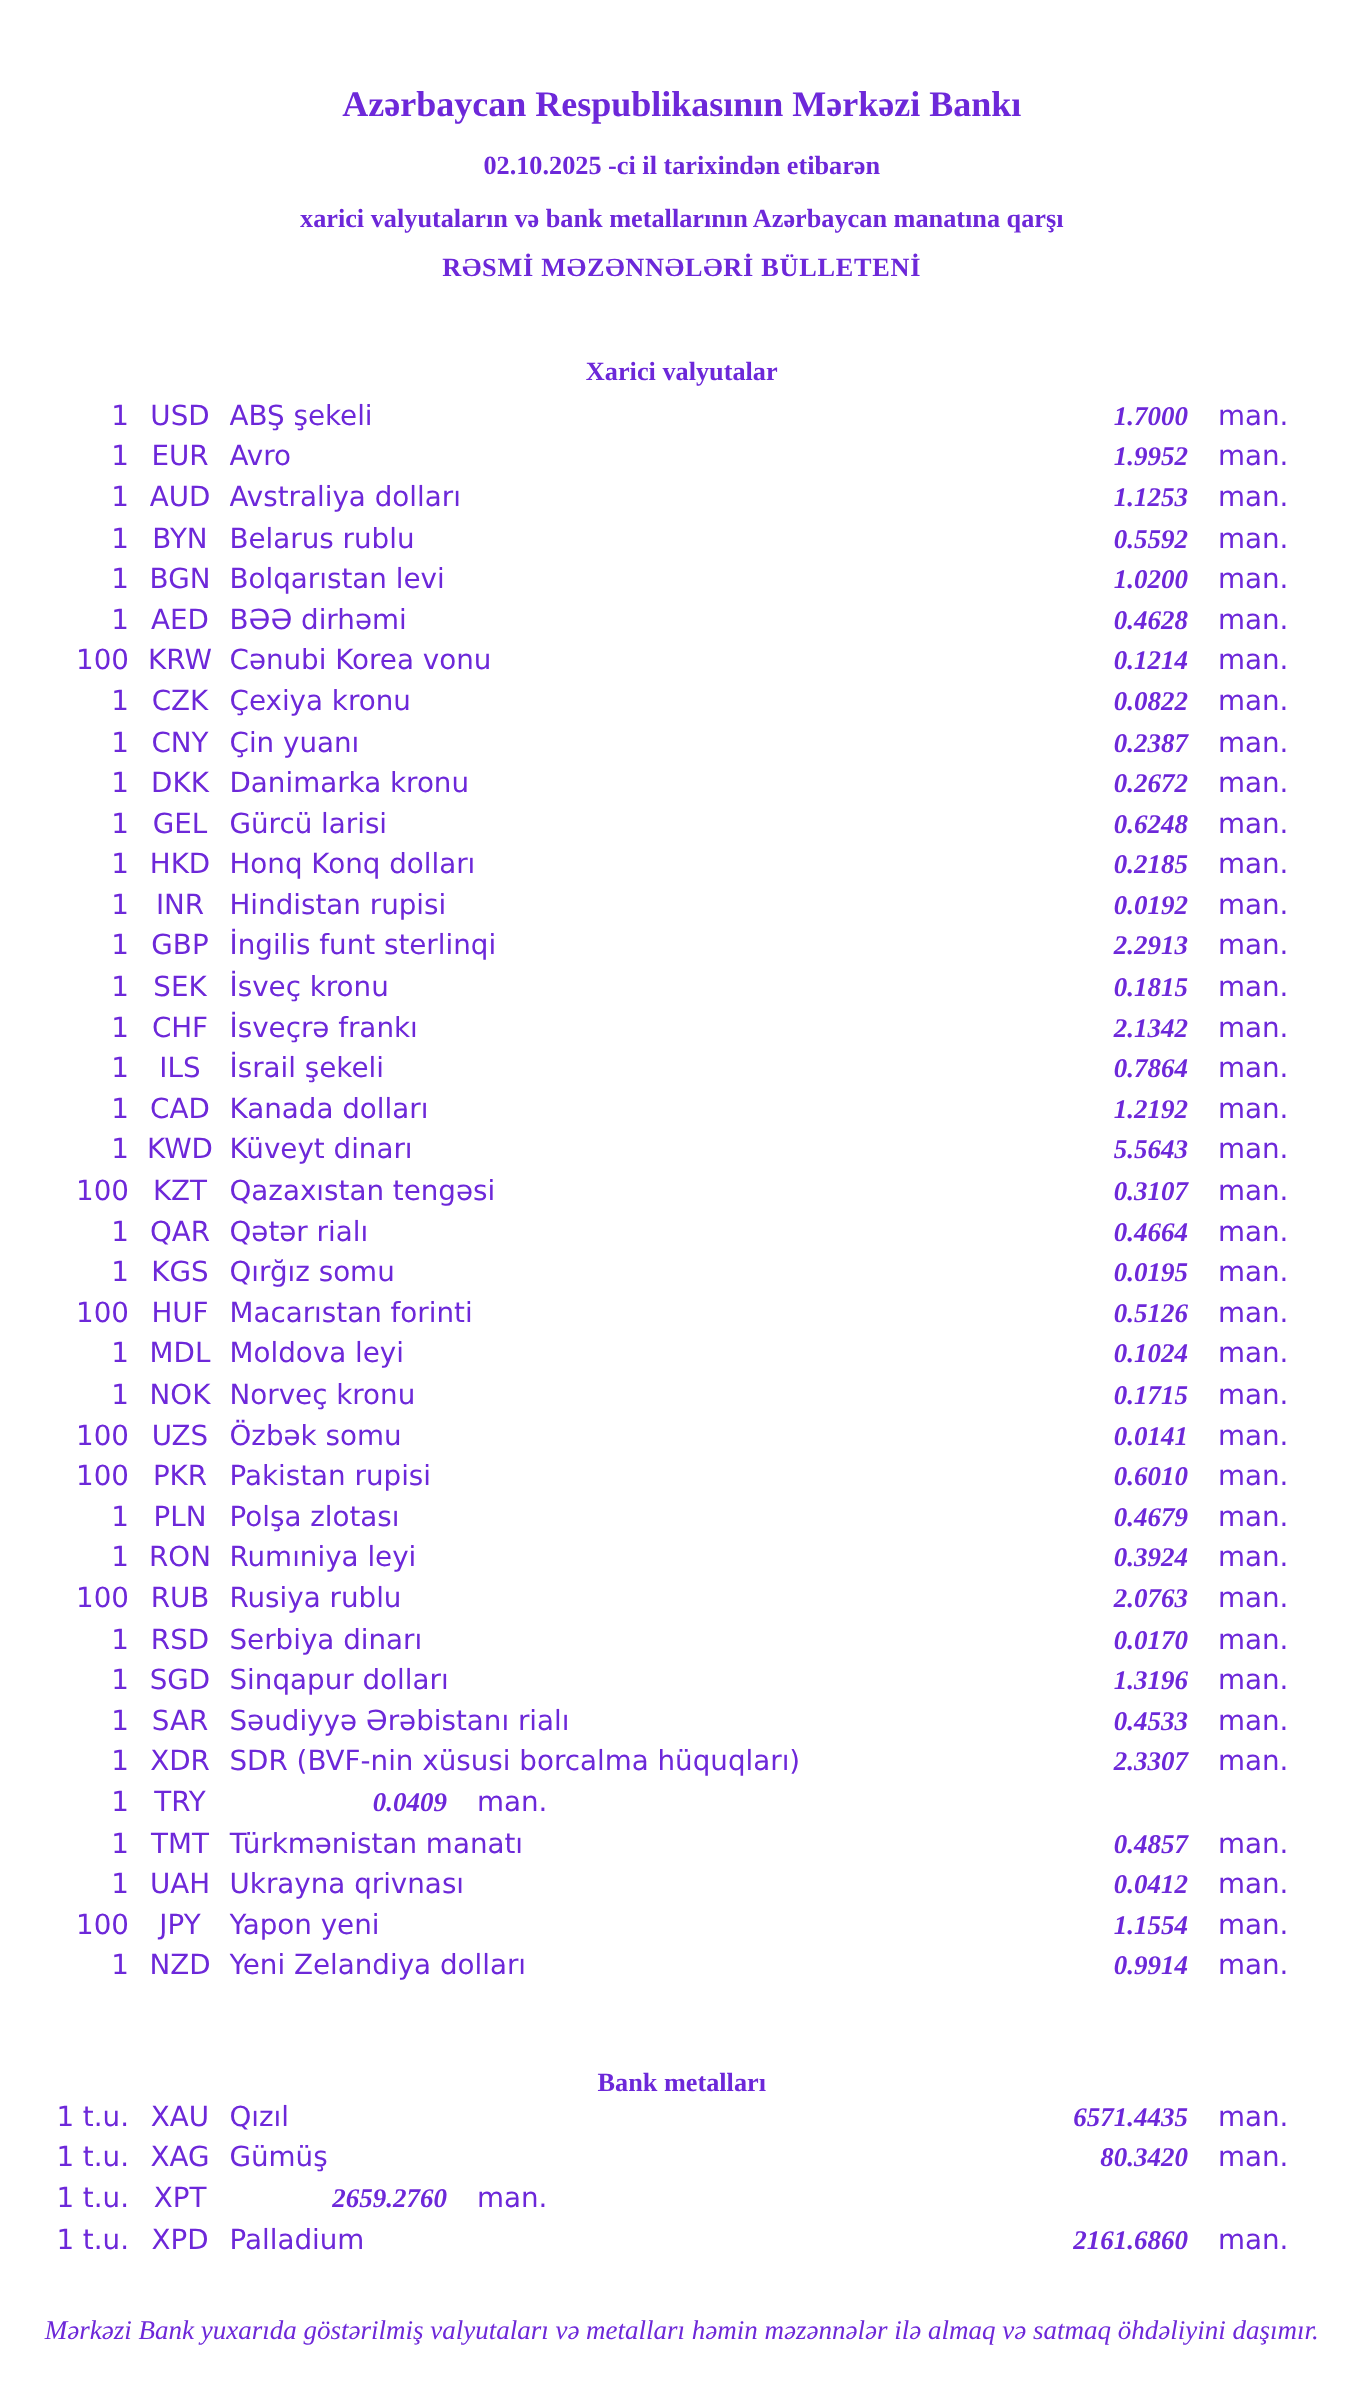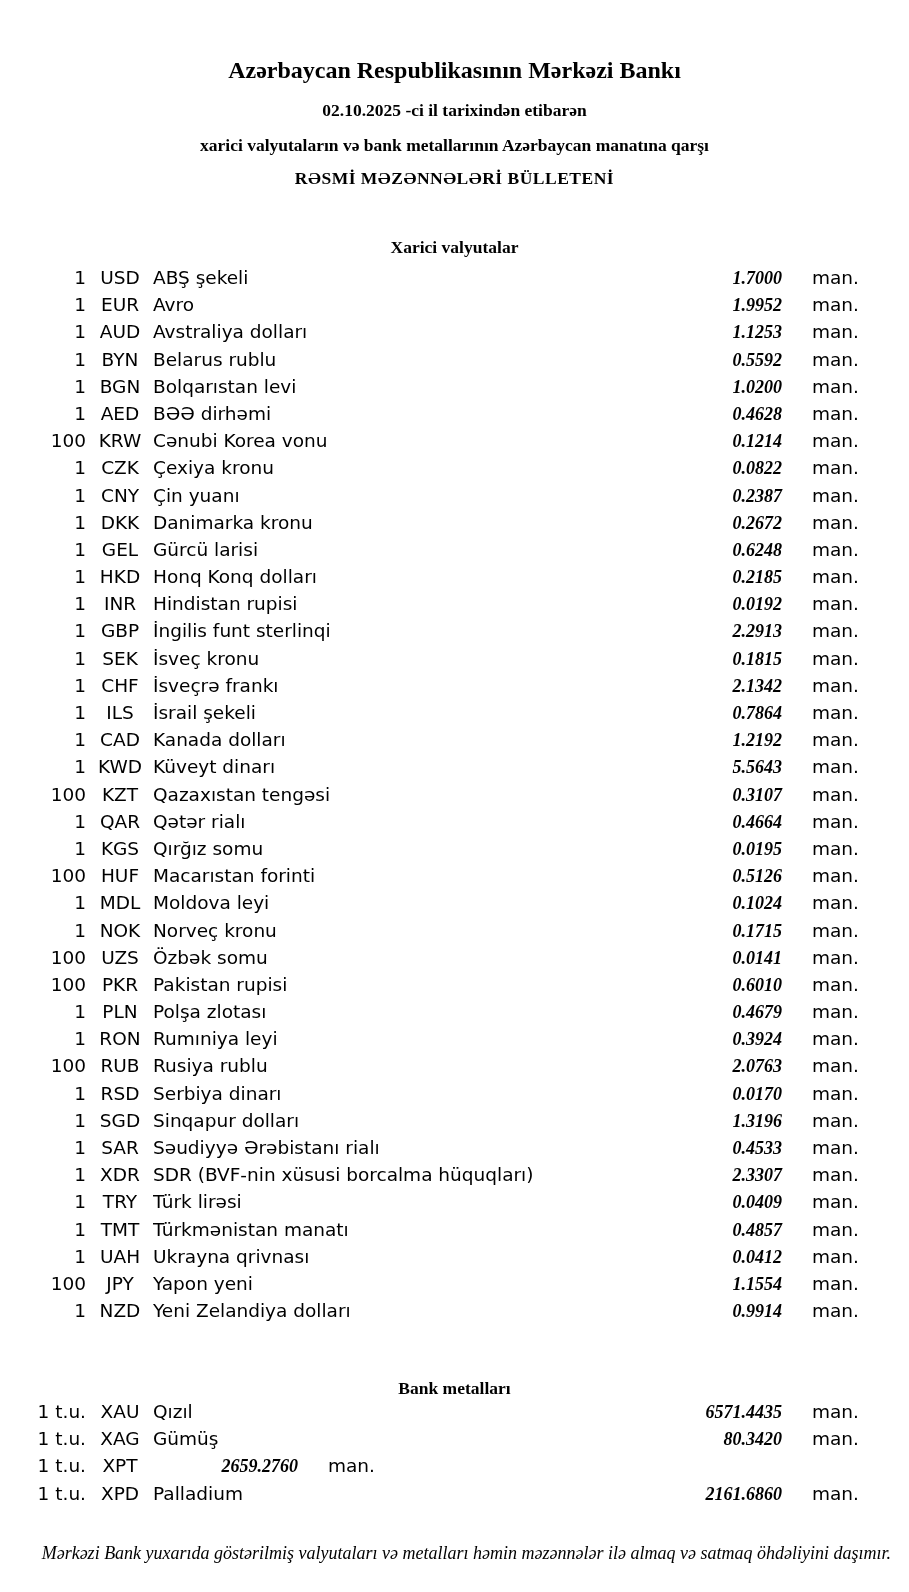--- a/index.html
+++ b/index.html
@@ -1,21 +1,21 @@
 <!DOCTYPE html>
 <html><head>
 <meta charset="utf-8">
 <style>
   html, body { margin: 0; padding: 0; background: #ffffff; }
   .page {
     position: relative;
     width: 909px;
     height: 1592px;
     background: #ffffff;
-    color: #000000;
+    color: #6d28d9;
     font-family: "DejaVu Sans", sans-serif;
     overflow: hidden;
   }
   
   .hline { position: absolute; left: 0; right: 0; text-align: center; font-family: "Liberation Serif", serif; font-weight: bold; white-space: nowrap; }
   .title    { top: 57px;  font-size: 24px; }
   .dateline { top: 100px; font-size: 17.5px; }
   .subject  { top: 135px; font-size: 17.5px; }
   .bulletin { top: 168px; font-size: 17.5px; letter-spacing: 0.5px; }
   
@@ -34,26 +34,26 @@
     padding-right: 46px;
     box-sizing: border-box;
     font-size: 18.5px;
     white-space: nowrap;
   }
   .qty  { width: 86px;  text-align: right; flex: none; }
   .code { width: 56px;  margin-left: 6px; text-align: center; flex: none; }
   .name { flex: 1; margin-left: 5px; text-align: left; overflow: hidden; }
   .rate { width: 150px; flex: none; text-align: right;
           font-family: "Liberation Serif", serif; font-style: italic; font-weight: bold; font-size: 18px; }
-  .man  { width: 51px; flex: none; margin-left: 30px; text-align: left; }
+  .man  { width: 51px; flex: none; margin-left: 20px; text-align: left; }
   
   .footer {
     position: absolute;
     top: 1543px; left: 18px; right: 18px;
-    text-align: right;
+    text-align: center;
     font-family: "Liberation Serif", serif;
     font-style: italic;
     font-size: 18px;
     white-space: nowrap;
   }
 </style>
 </head>
 <body>
 
 <div class="page">
@@ -299,21 +299,20 @@
       <div class="row">
     <span class="qty">1</span>
     <span class="code">XDR</span>
     <span class="name">SDR (BVF-nin xüsusi borcalma hüquqları)</span>
     <span class="rate">2.3307</span>
     <span class="man">man.</span>
   </div>
       <div class="row">
     <span class="qty">1</span>
     <span class="code">TRY</span>
-    <span class="name">Türk lirəsi</span>
     <span class="rate">0.0409</span>
     <span class="man">man.</span>
   </div>
       <div class="row">
     <span class="qty">1</span>
     <span class="code">TMT</span>
     <span class="name">Türkmənistan manatı</span>
     <span class="rate">0.4857</span>
     <span class="man">man.</span>
   </div>

